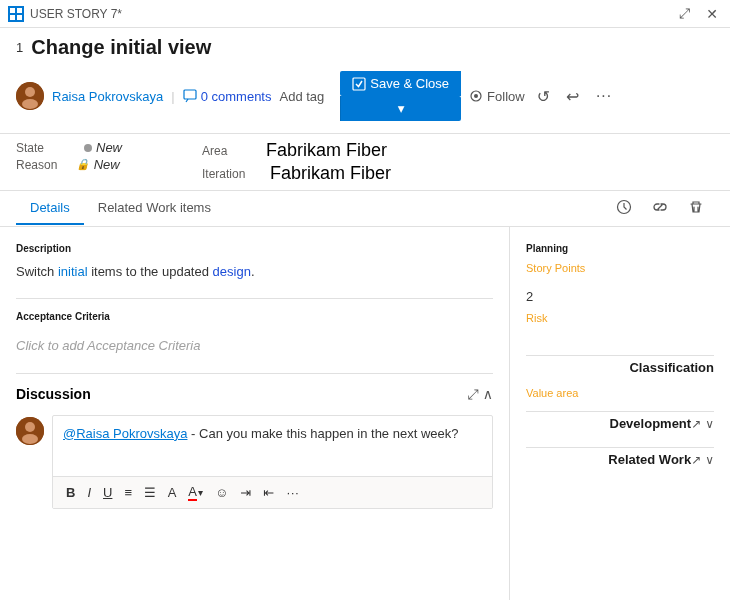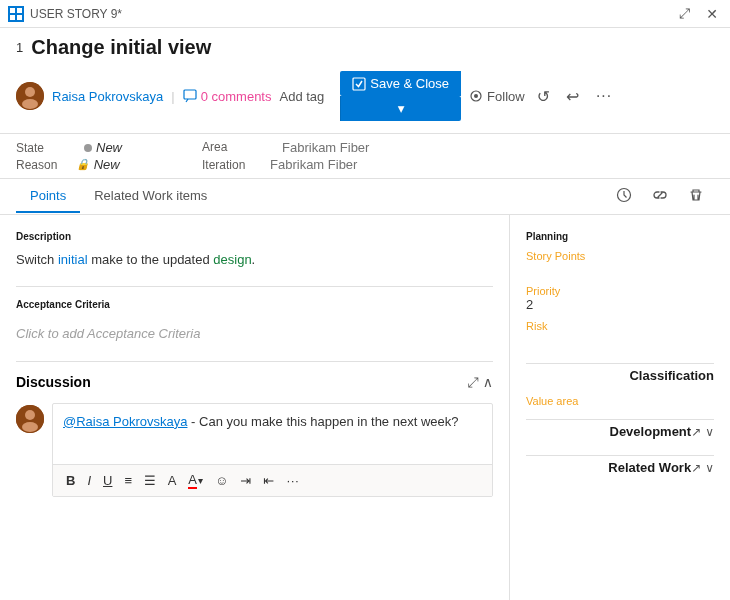--- a/index.html
+++ b/index.html
@@ -20,35 +20,35 @@
     .work-item-id-title { display: flex; align-items: center; gap: 8px; margin-bottom: 8px; }
     .work-item-id { font-size: 13px; color: #333; font-weight: 400; }
     .work-item-title { font-size: 20px; font-weight: 600; color: #1a1a1a; }
 
     .toolbar {
       display: flex; align-items: center; gap: 8px; padding: 4px 0 8px 0;
     }
     .avatar { width: 28px; height: 28px; border-radius: 50%; background: #8b4513; display: flex; align-items: center; justify-content: center; color: white; font-size: 11px; overflow: hidden; }
     .user-name { font-size: 13px; color: #0078d4; }
     .toolbar-sep { color: #ccc; }
-    .comment-btn { display: flex; align-items: center; gap: 4px; color: #ec4899; background: none; border: none; cursor: pointer; font-size: 13px; }
+    .comment-btn { display: flex; align-items: center; gap: 4px; color: #1d4ed8; background: none; border: none; cursor: pointer; font-size: 13px; }
     .add-tag-btn { background: none; border: none; cursor: pointer; color: #555; font-size: 13px; }
     .save-close-group { display: flex; margin-left: 8px; flex-direction: column; }
     .save-close-btn { background: #0078d4; color: white; border: none; padding: 5px 12px; cursor: pointer; font-size: 13px; border-radius: 2px 0 0 2px; display: flex; align-items: center; gap: 4px; }
     .save-dropdown-btn { background: #0078d4; color: white; border: none; border-left: 1px solid #006cbe; padding: 5px 8px; cursor: pointer; border-radius: 0 2px 2px 0; }
     .follow-btn { display: flex; align-items: center; gap: 4px; background: none; border: none; cursor: pointer; color: #555; font-size: 13px; }
     .toolbar-icon-btn { background: none; border: none; cursor: pointer; color: #555; font-size: 16px; padding: 0 4px; }
     .spacer { flex: 1; }
     .meta-label { color: #605e5c; font-size: 12px; min-width: 60px; }
     .meta-value { font-size: 13px; color: #333; display: flex; align-items: center; gap: 4px; font-style: italic; }
     .meta-value .dot { width: 8px; height: 8px; border-radius: 50%; background: #999; display: inline-block; }
     .meta-value .lock-icon { font-size: 11px; color: #999; }
     .meta-area { display: flex; gap: 80px; padding: 6px 16px; border-bottom: 1px solid #e0e0e0; }
     .meta-col { display: flex; flex-direction: column; gap: 2px; }
-    .meta-col-value { color: #737373; font-size: 13px; }
+    .meta-col-value { color: #000000; font-size: 18px; }
 
     .tabs {
       display: flex; align-items: center; border-bottom: 1px solid #e0e0e0; padding: 0 16px;
     }
     .tab { padding: 8px 14px; cursor: pointer; font-size: 13px; color: #555; border-bottom: 2px solid transparent; }
     .tab.active { color: #0078d4; border-bottom: 2px solid #0078d4; font-weight: 500; }
     .tab-icon { padding: 8px 10px; cursor: pointer; color: #555; font-size: 14px; }
 
     .content { display: flex; height: calc(600px - 180px); overflow: hidden; }
 
@@ -94,21 +94,21 @@
 
 <div class="title-bar">
   <div class="title-bar-icon">
     <svg width="12" height="12" viewBox="0 0 12 12">
         <rect x="0" y="0" width="5" height="5" fill="white"></rect>
         <rect x="7" y="0" width="5" height="5" fill="white"></rect>
         <rect x="0" y="7" width="5" height="5" fill="white"></rect>
         <rect x="7" y="7" width="5" height="5" fill="white"></rect>
       </svg>
   </div>
-  <span class="title-bar-text">USER STORY 9*</span>
+  <span class="title-bar-text">USER STORY 7*</span>
   <div class="title-bar-controls">
     <button class="title-bar-btn">⤢</button>
     <button class="title-bar-btn">✕</button>
   </div>
 </div>
 
 <div class="header">
   <div class="work-item-id-title">
     <span class="work-item-id">1</span>
     <span class="work-item-title">Change initial view</span>
@@ -165,33 +165,33 @@
     </div>
     <div style="display:flex;align-items:center;gap:0;">
       <span class="meta-label">Reason</span>
       <span class="meta-value">
         <span class="lock-icon">🔒</span>
         <span>New</span>
       </span>
     </div>
   </div>
   <div class="meta-col">
-    <div style="display:flex;gap:20px;">
+    <div style="display:flex;align-items:center;gap:4px;">
       <span class="meta-label">Area</span>
       <span class="meta-col-value">Fabrikam Fiber</span>
     </div>
     <div style="display:flex;align-items:center;gap:8px;">
       <span class="meta-label">Iteration</span>
       <span class="meta-col-value">Fabrikam Fiber</span>
     </div>
   </div>
 </div>
 
 <div class="tabs">
-  <div class="tab active">Points</div>
+  <div class="tab active">Details</div>
   <div class="tab">Related Work items</div>
   <div class="spacer"></div>
   <div class="tab-icon" title="History">
     <svg width="16" height="16" viewBox="0 0 16 16">
         <circle cx="8" cy="8" r="6.5" fill="none" stroke="#555" stroke-width="1.2"></circle>
         <path d="M8 4v4l2.5 2.5" stroke="#555" stroke-width="1.2" fill="none"></path>
       </svg>
   </div>
   <div class="tab-icon" title="Link">
     <svg width="16" height="16" viewBox="0 0 16 16">
@@ -205,21 +205,21 @@
   </div>
 </div>
 
 <div class="content">
 
   <div class="main-panel">
 
     <div>
       <div class="section-title">Description</div>
       <div class="description-text">
-        <span>Switch </span><span style="color:#0078d4">initial</span><span> make to the updated </span><span style="color:#15803d">design</span><span>.</span>
+        <span>Switch </span><span style="color:#0078d4">initial</span><span> items to the updated </span><span style="color:#1d4ed8">design</span><span>.</span>
       </div>
     </div>
 
     <hr class="divider">
 
     <div>
       <div class="section-title">Acceptance Criteria</div>
       <div class="placeholder-text">Click to add Acceptance Criteria</div>
     </div>
 
@@ -265,21 +265,20 @@
       </div>
     </div>
   </div>
 
   <div class="side-panel">
 
     <div class="planning-section">
       <div class="section-title">Planning</div>
       <div class="plan-label">Story Points</div>
       <div class="plan-empty">&nbsp;</div>
-      <div class="plan-label">Priority</div>
       <div class="plan-value">2</div>
       <div class="plan-label">Risk</div>
       <div class="plan-empty">&nbsp;</div>
     </div>
 
     <div class="side-section">
       <div class="side-section-header">
         <span class="side-section-title">Classification</span>
       </div>
       <div class="plan-label">Value area</div>

